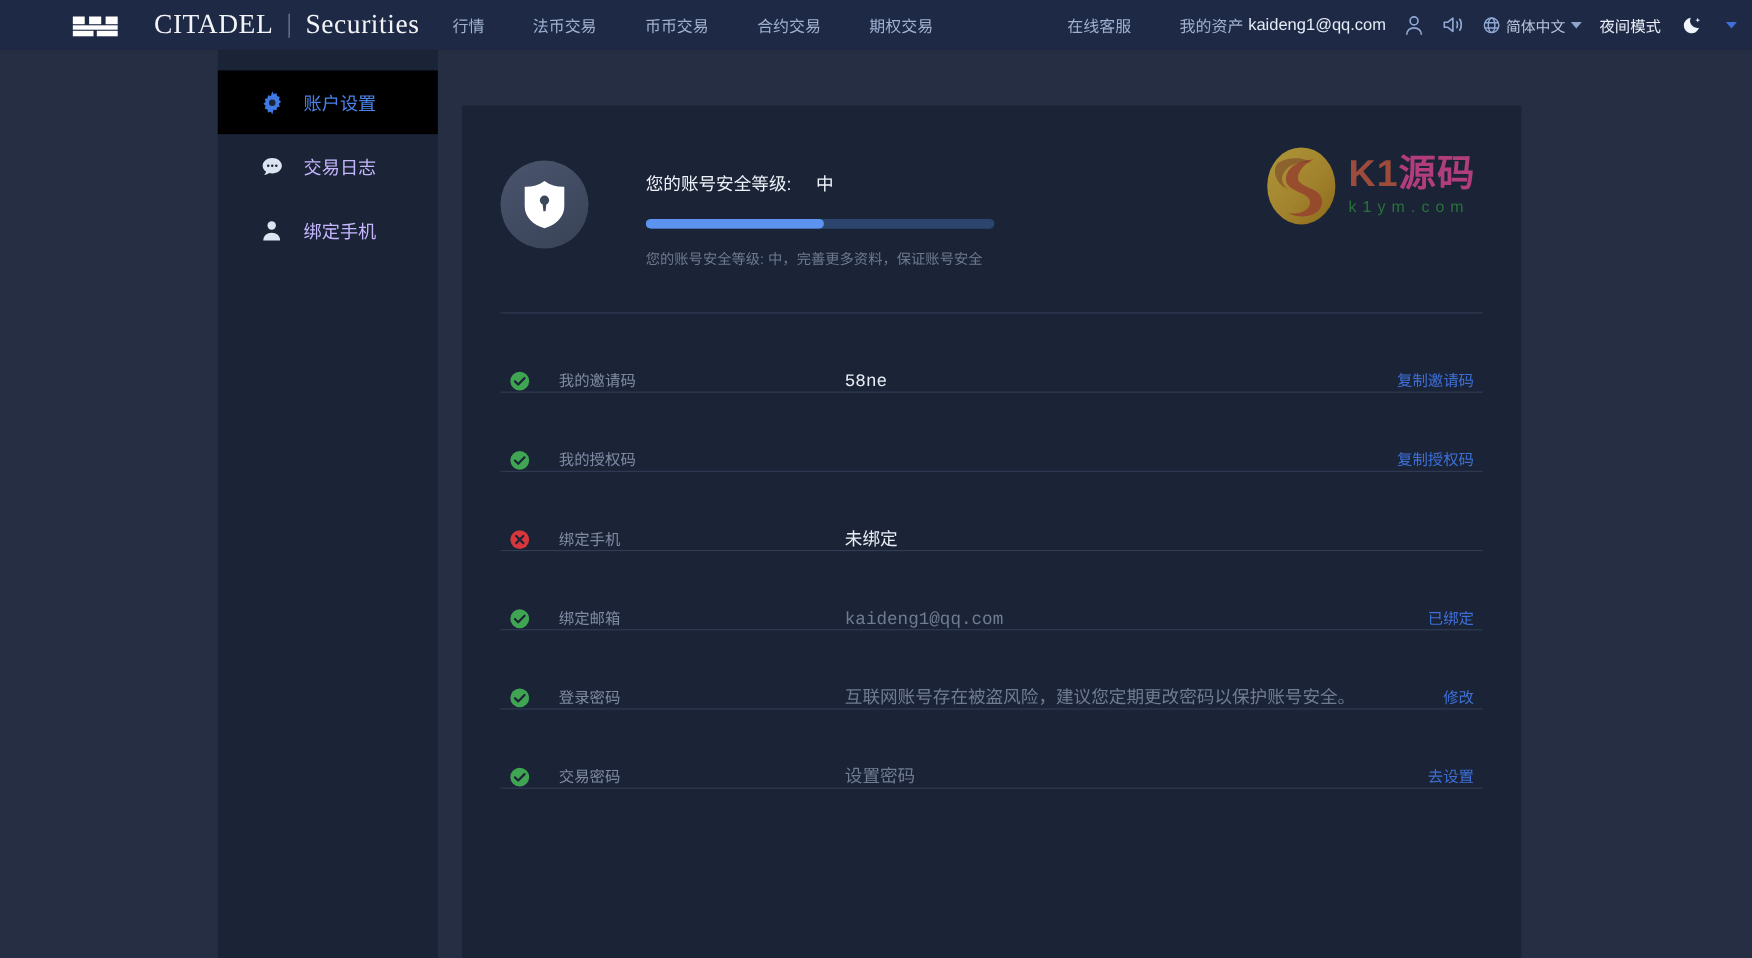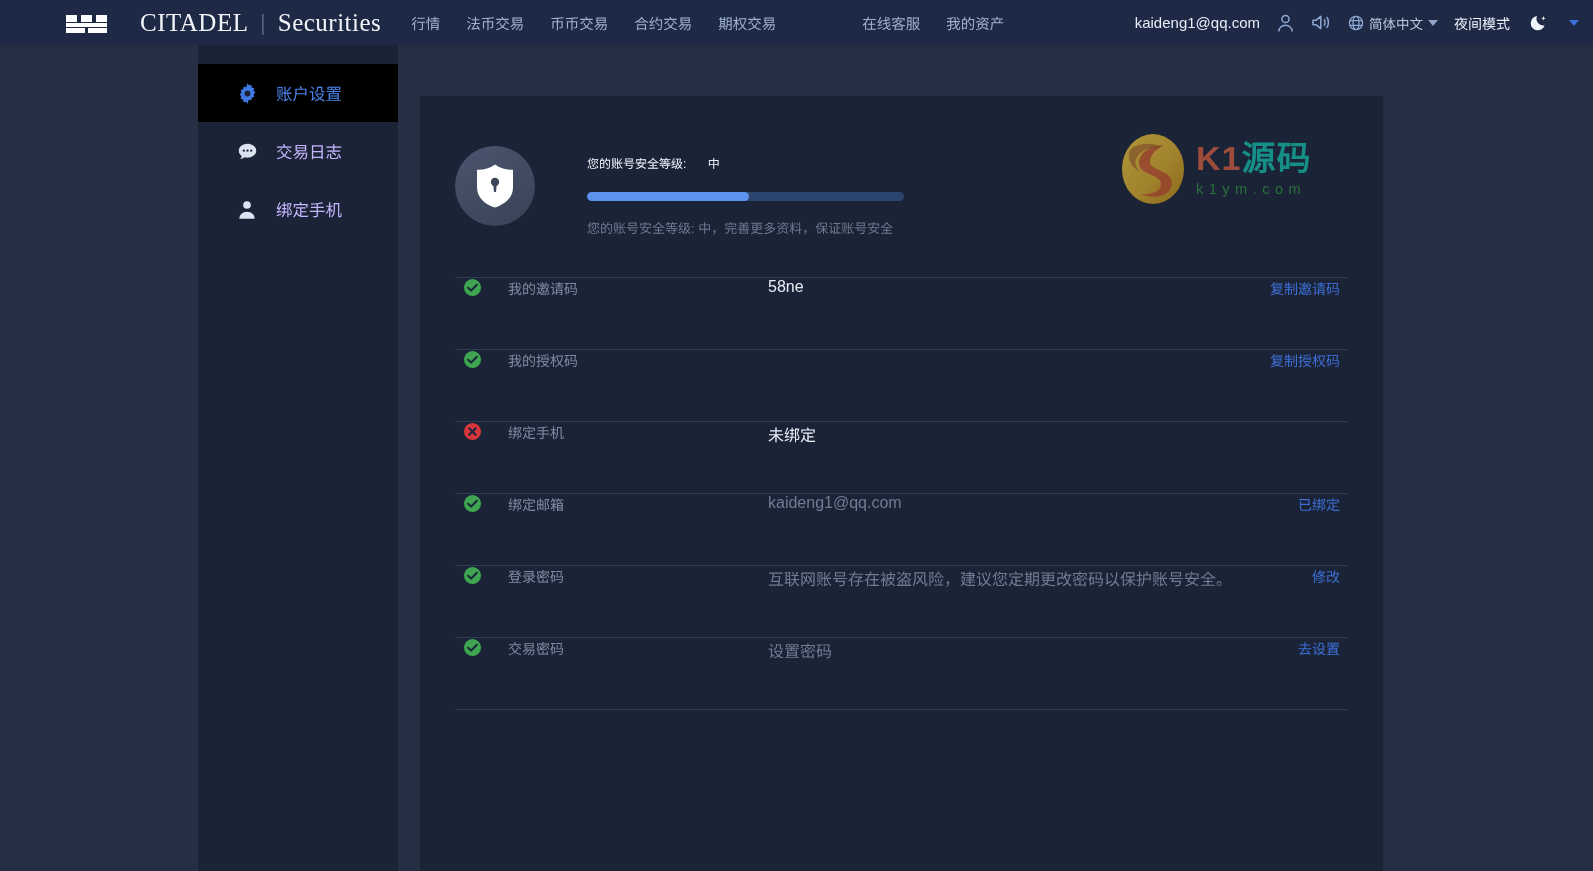--- a/index.html
+++ b/index.html
@@ -54,21 +54,21 @@
   .brand-div {
     color: #6a7a9c;
     font-weight: 300;
     font-size: 24px;
   }
 
   .nav {
     display: flex;
     align-items: center;
     margin-left: 30px;
-    gap: 26px;
+    gap: 44px;
     flex: 0 0 auto;
   }
   .nav-group-gap { width: 34px; flex: 0 0 auto; }
   .nav a {
     color: #9fb0d0;
     font-size: 14.5px;
     text-decoration: none;
     white-space: nowrap;
     cursor: pointer;
   }
@@ -181,21 +181,21 @@
     align-items: center;
     justify-content: center;
     flex: 0 0 auto;
   }
   .sec-body {
     margin-left: 52px;
     padding-top: 8px;
     flex: 1 1 auto;
   }
   .sec-title {
-    font-size: 12px;
+    font-size: 16px;
     color: #eef2f9;
     margin-bottom: 21px;
     white-space: nowrap;
   }
   .sec-title .lvl { margin-left: 18px; }
   .bar-track {
     width: 317px;
     height: 9px;
     border-radius: 5px;
     background: #2c456e;
@@ -209,21 +209,21 @@
   .sec-note {
     margin-top: 17px;
     font-size: 13px;
     color: #6c798f;
     white-space: nowrap;
   }
 
   
   .watermark {
     position: absolute;
-    left: 692px;
+    left: 722px;
     top: 28px;
     width: 205px;
     height: 90px;
     opacity: .72;
     pointer-events: none;
     z-index: 20;
     display: flex;
     align-items: center;
     gap: 2px;
   }
@@ -234,39 +234,40 @@
     line-height: 1;
   }
   .wm-main {
     font-size: 34px;
     font-weight: 700;
     letter-spacing: 1px;
     display: flex;
     align-items: baseline;
   }
   .wm-k1 { color: #cf5b3e; }
-  .wm-cn { color: #14b8a6; text-align: right; }
+  .wm-cn { color: #ec4899; text-align: right; }
   .wm-sub {
     margin-top: 7px;
     font-size: 14.5px;
     letter-spacing: 5.5px;
     color: #2f8f3d;
   }
 
   
   .rows {
     margin: 40px 35px 0 35px;
     border-top: 1px solid #313c55;
   }
   .row {
     height: 72px;
     display: flex;
-    align-items: flex-start;
+    align-items: flex-end;
     border-bottom: 1px solid #313c55;
     position: relative;
+    font-family: Liberation Mono, monospace;
   }
   .row-status {
     width: 19px;
     height: 19px;
     flex: 0 0 auto;
     margin-left: 8px;
   }
   .row-label {
     width: 260px;
     flex: 0 0 auto;

